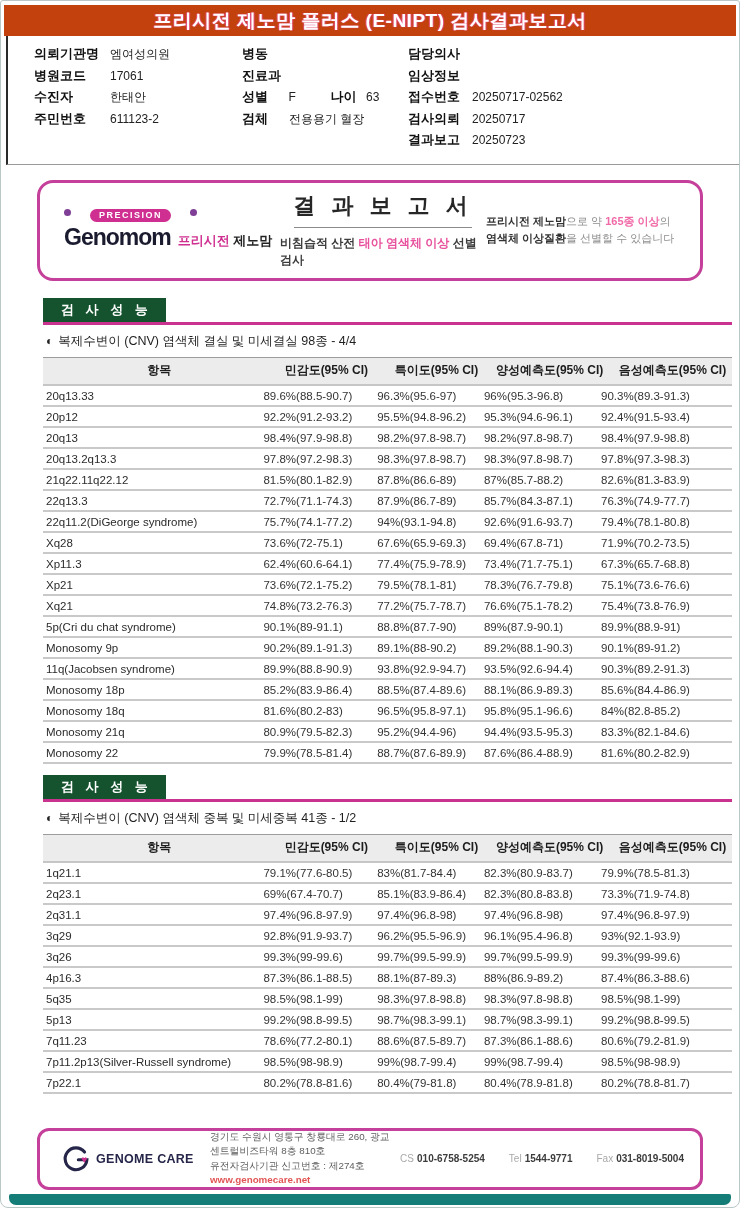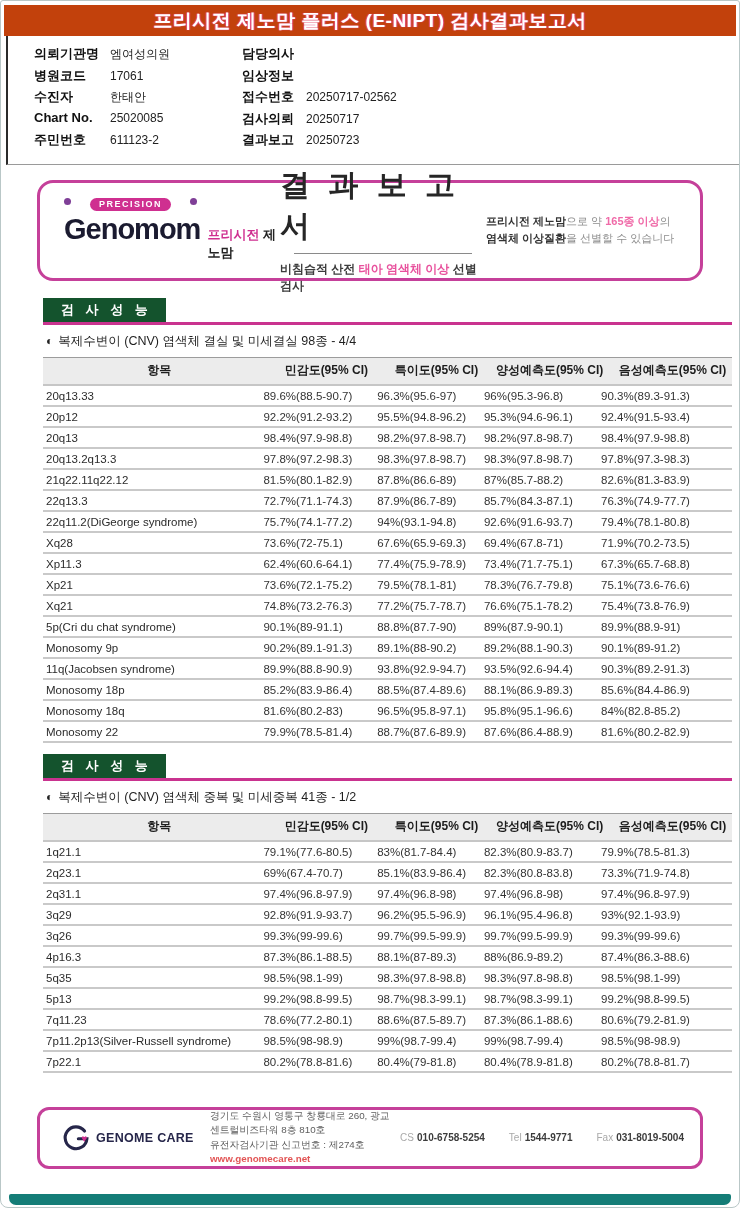--- a/index.html
+++ b/index.html
@@ -28,25 +28,25 @@
 
   
   .banner { margin:15px 36px 0 36px; height:101px; border:3px solid #c5409a; border-radius:16px;
             display:flex; align-items:center; padding:0 18px 0 24px; background:#fff; }
   .brand-block { width:216px; }
   .badge-row { display:flex; align-items:flex-start; gap:19px; margin-bottom:2px; }
   .badge-dot { width:7px; height:7px; border-radius:50%; background:#7f3f97; }
   .badge-pill { background:#cf2f90; color:#fff; font-size:9px; font-weight:bold;
                 letter-spacing:1.5px; padding:1px 9px 2px 9px; border-radius:8px; }
   .brand-line { display:flex; align-items:baseline; gap:7px; }
-  .brand-word { font-size:29px; font-weight:bold; letter-spacing:-1px; color:#1b1b30; }
+  .brand-word { font-size:23px; font-weight:bold; letter-spacing:-1px; color:#1b1b30; }
   .brand-kr { font-size:13px; font-weight:bold; }
   .brand-kr .acc { color:#cf2f90; } .brand-kr .dark { color:#222; }
   .center-block { flex:1; display:flex; flex-direction:column; align-items:center; }
-  .report-title { font-size:30px; font-weight:bold; color:#262626; letter-spacing:5px; }
+  .report-title { font-size:22px; font-weight:bold; color:#262626; letter-spacing:5px; }
   .title-rule { width:178px; height:1px; background:#8a8a8a; margin:6px 0 7px 0; }
   .report-sub { font-size:12px; color:#3c3c3c; font-weight:bold; }
   .report-sub .acc { color:#e8519d; }
   .tagline { width:196px; font-size:11px; line-height:1.55; color:#8d8d8d; }
   .tagline b { color:#333; } .tagline .acc { color:#f06aa8; font-weight:bold; }
 
   
   .section { margin:0 7px 0 42px; }
   .sec1 { margin-top:17px; } .sec2 { margin-top:11px; }
   .section-bar { border-bottom:3px solid #c9338f; }
@@ -93,26 +93,42 @@
         </div>
         <div class="info-row">
           <span class="info-label">병원코드</span>
           <span class="info-value">17061</span>
         </div>
         <div class="info-row">
           <span class="info-label">수진자</span>
           <span class="info-value">한태안</span>
         </div>
         <div class="info-row">
-          <span class="info-label">Chart No.</span>
-          <span class="info-value">25020085</span>
-        </div>
-        <div class="info-row">
           <span class="info-label">주민번호</span>
           <span class="info-value">611123-2</span>
+        </div>
+      </div>
+    <div class="info-col2">
+        <div class="info-row">
+          <span class="info-label">병동</span>
+          <span class="info-value"></span>
+        </div>
+        <div class="info-row">
+          <span class="info-label">진료과</span>
+          <span class="info-value"></span>
+        </div>
+        <div class="info-row">
+          <span class="info-label">성별</span>
+          <span class="info-value">F</span>
+          <span class="info-label l2">나이</span>
+          <span class="info-value">63</span>
+        </div>
+        <div class="info-row">
+          <span class="info-label">검체</span>
+          <span class="info-value">전용용기 혈장</span>
         </div>
       </div>
     <div class="info-col3">
         <div class="info-row">
           <span class="info-label">담당의사</span>
           <span class="info-value"></span>
         </div>
         <div class="info-row">
           <span class="info-label">임상정보</span>
           <span class="info-value"></span>
@@ -287,20 +303,27 @@
             <td>85.6%(84.4-86.9)</td>
           </tr>
           <tr>
             <td class="c0">Monosomy 18q</td>
             <td>81.6%(80.2-83)</td>
             <td>96.5%(95.8-97.1)</td>
             <td>95.8%(95.1-96.6)</td>
             <td>84%(82.8-85.2)</td>
           </tr>
           <tr>
+            <td class="c0">Monosomy 21q</td>
+            <td>80.9%(79.5-82.3)</td>
+            <td>95.2%(94.4-96)</td>
+            <td>94.4%(93.5-95.3)</td>
+            <td>83.3%(82.1-84.6)</td>
+          </tr>
+          <tr>
             <td class="c0">Monosomy 22</td>
             <td>79.9%(78.5-81.4)</td>
             <td>88.7%(87.6-89.9)</td>
             <td>87.6%(86.4-88.9)</td>
             <td>81.6%(80.2-82.9)</td>
           </tr>
         </tbody>
     </table>
   </div>
 

